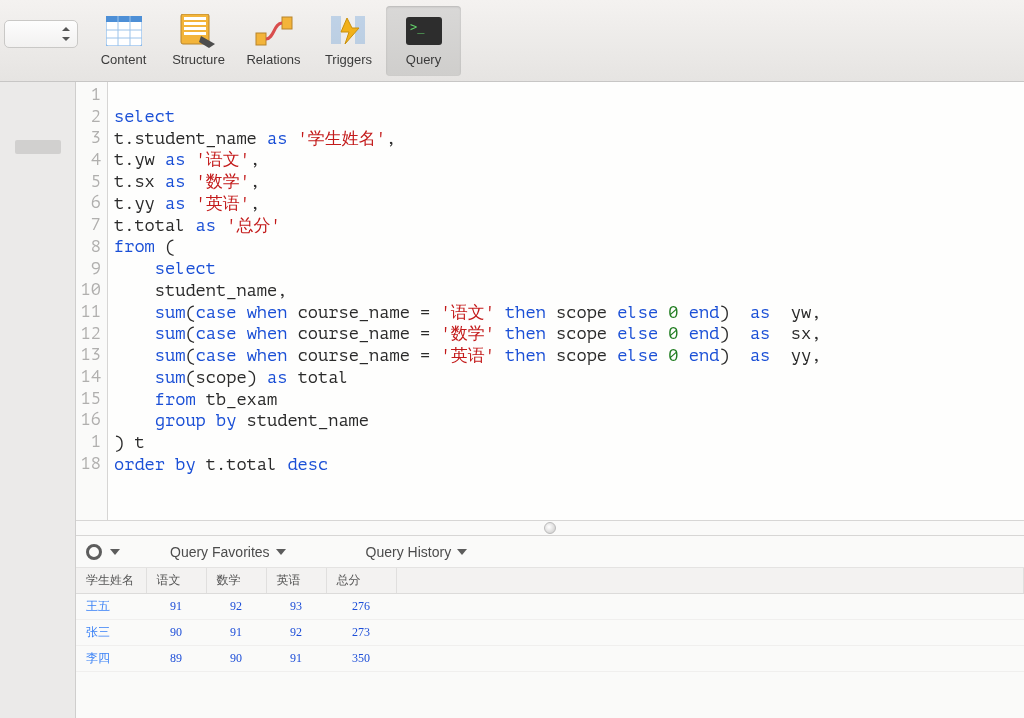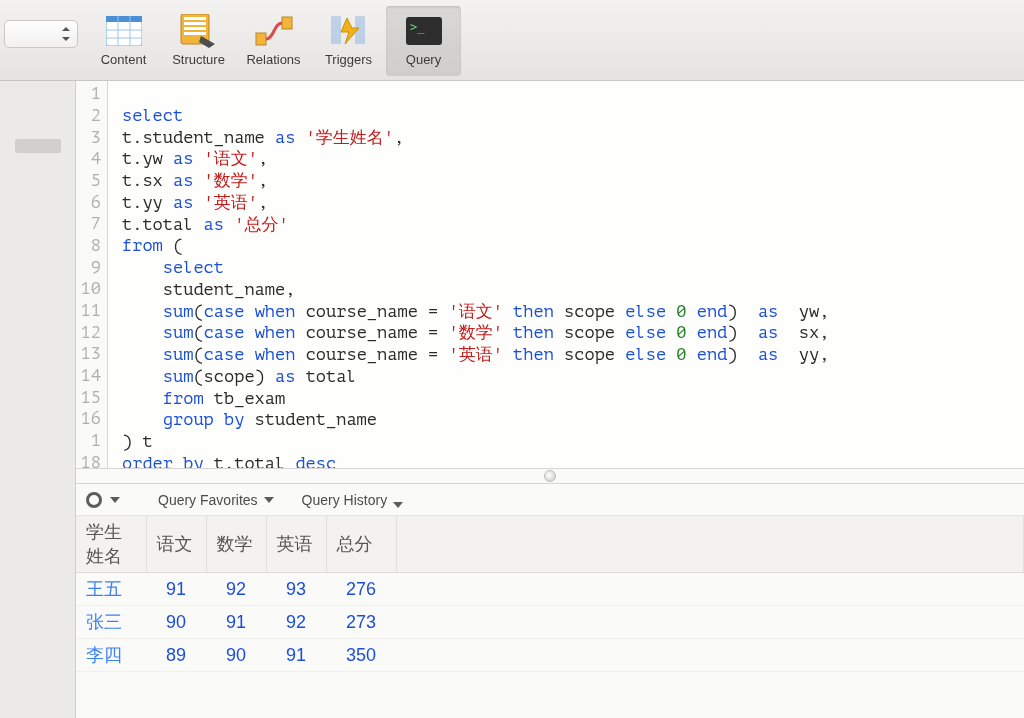--- a/index.html
+++ b/index.html
@@ -124,21 +124,20 @@
   color: #b0afae;
   text-align: right;
   padding: 2px 6px 0 0;
 }
 .gutter div { height: 21.7px; }
 .code {
   flex: 1;
   padding: 2px 0 0 6px;
   white-space: pre;
   color: #2a2a2a;
-  margin-left: 8px;
 }
 .kw { color: #1a4fd6; }
 .str { color: #c31a1a; }
 .num { color: #1f7c1f; }
 
 
 .splitter {
   height: 16px;
   background: #fafaf9;
   border-top: 1px solid #d7d6d5;
@@ -158,21 +157,21 @@
 
 .results {
   background: #fafaf9;
   flex: 0 0 auto;
 }
 .res-toolbar {
   height: 32px;
   display: flex;
   align-items: center;
   padding: 0 10px;
-  gap: 28px;
+  gap: 40px;
   color: #4c4c4c;
   font-size: 14px;
   border-bottom: 1px solid #e4e3e2;
 }
 .gear {
   width: 16px; height: 16px; display:inline-block; position:relative;
 }
 .gear::before {
   content:''; position:absolute; inset:0;
   border-radius:50%;
@@ -187,21 +186,22 @@
   margin-left: 6px;
   width:0; height:0;
   border-left:5px solid transparent;
   border-right:5px solid transparent;
   border-top:6px solid #5c5c5c;
 }
 
 .result-table {
   width: 100%;
   border-collapse: collapse;
-  font-size: 18px;
+  font-size: 12px;
+  font-family: Liberation Serif, serif;
 }
 .result-table th {
   text-align: left;
   font-weight: 400;
   color: #555;
   padding: 4px 10px;
   border-bottom: 1px solid #dcdbda;
   border-right: 1px solid #e0dfde;
   background: #f3f2f1;
 }
@@ -340,21 +340,21 @@
     <div class="results">
       <div class="res-toolbar">
         <span style="display:flex;align-items:center;gap:2px;">
           <span class="gear"></span>
           <span class="dd-caret"></span>
         </span>
         <span style="display:flex;align-items:center;margin-left:10px;">
           <span>Query Favorites</span>
           <span class="dd-caret"></span>
         </span>
-        <span style="display:flex;align-items:flex-end;">
+        <span style="display:flex;align-items:center;margin-left:40px;">
           <span>Query History</span>
           <span class="dd-caret"></span>
         </span>
       </div>
 
       <table class="result-table">
         <colgroup>
           <col style="width:70px">
             <col style="width:60px">
             <col style="width:60px">

